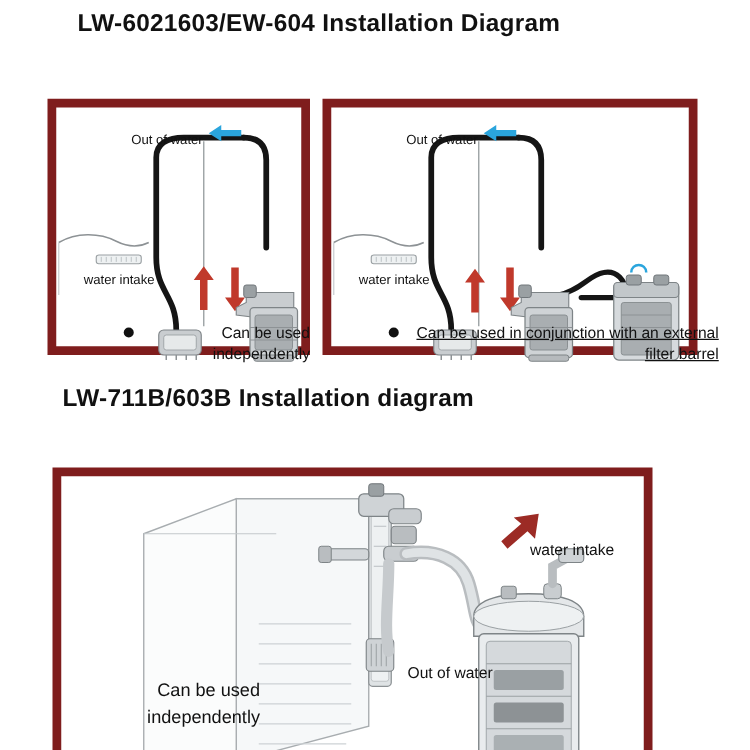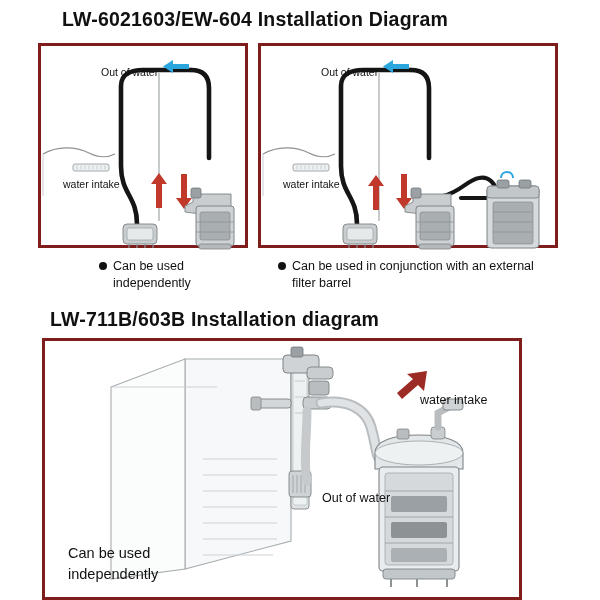--- a/index.html
+++ b/index.html
@@ -13,20 +13,21 @@
     font-family: "Liberation Sans", sans-serif;
     color: #1a1a1a;
     position: relative;
     overflow: hidden;
   }
 
   .page {
     position: relative;
     width: 530px;
     height: 600px;
+    text-align: right;
   }
 
   
   .section-title {
     position: absolute;
     font-weight: bold;
     color: #111;
     letter-spacing: 0.2px;
     white-space: nowrap;
   }
@@ -37,23 +38,24 @@
   }
   #title-bottom {
     left: 50px;
     top: 308px;
     font-size: 19.5px;
   }
 
   
   .panel {
     position: absolute;
-    border: 3px solid #7f1d1d;
+    border: 7px solid #7f1d1d;
     background: #fff;
     box-sizing: border-box;
+    margin-top: 36px;
   }
   #panel-a { left: 38px;  top: 43px;  width: 210px; height: 205px; }
   #panel-b { left: 258px; top: 43px;  width: 300px; height: 205px; }
   #panel-c { left: 42px;  top: 338px; width: 480px; height: 262px; }
 
   
   .caption {
     position: absolute;
     font-size: 12.5px;
     line-height: 17px;
@@ -62,21 +64,21 @@
   .caption .bullet {
     position: absolute;
     left: -14px;
     top: 4px;
     width: 8px;
     height: 8px;
     border-radius: 50%;
     background: #111;
   }
   #caption-a { left: 113px; top: 258px; width: 135px; }
-  #caption-b { left: 292px; top: 258px; width: 250px; }
+  #caption-b { left: 325px; top: 258px; width: 250px; text-decoration: underline; }
 
   #caption-c {
     position: absolute;
     left: 68px;
     top: 543px;
     width: 140px;
     font-size: 14.5px;
     line-height: 21px;
     color: #111;
   }

